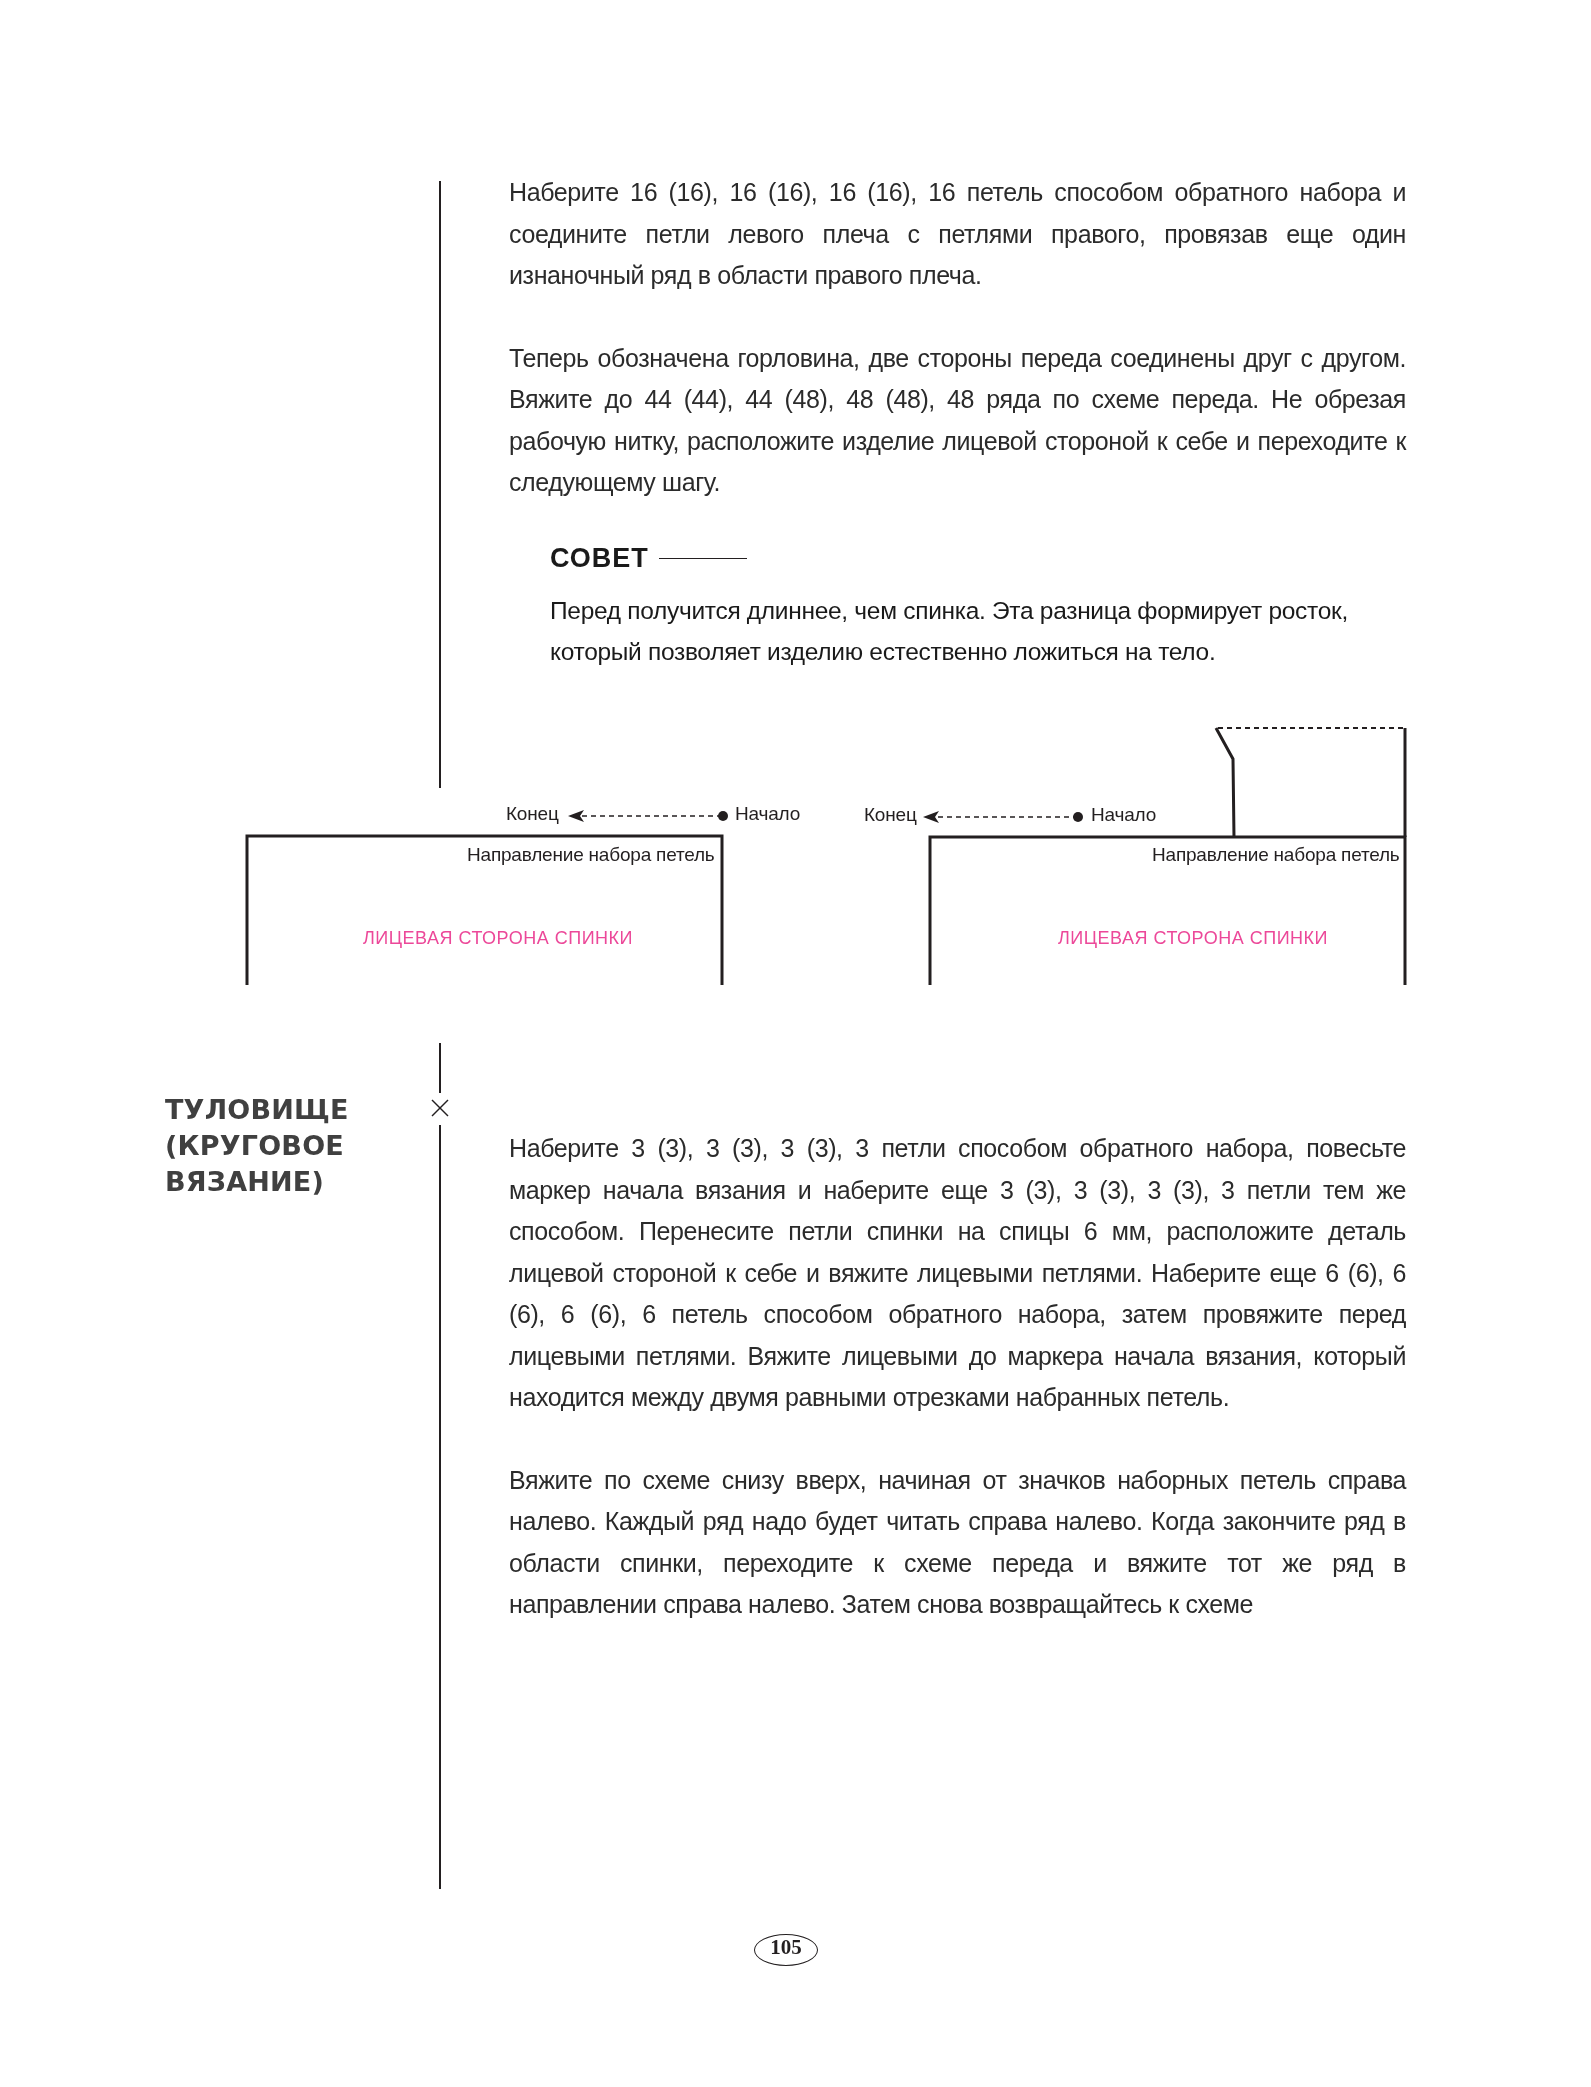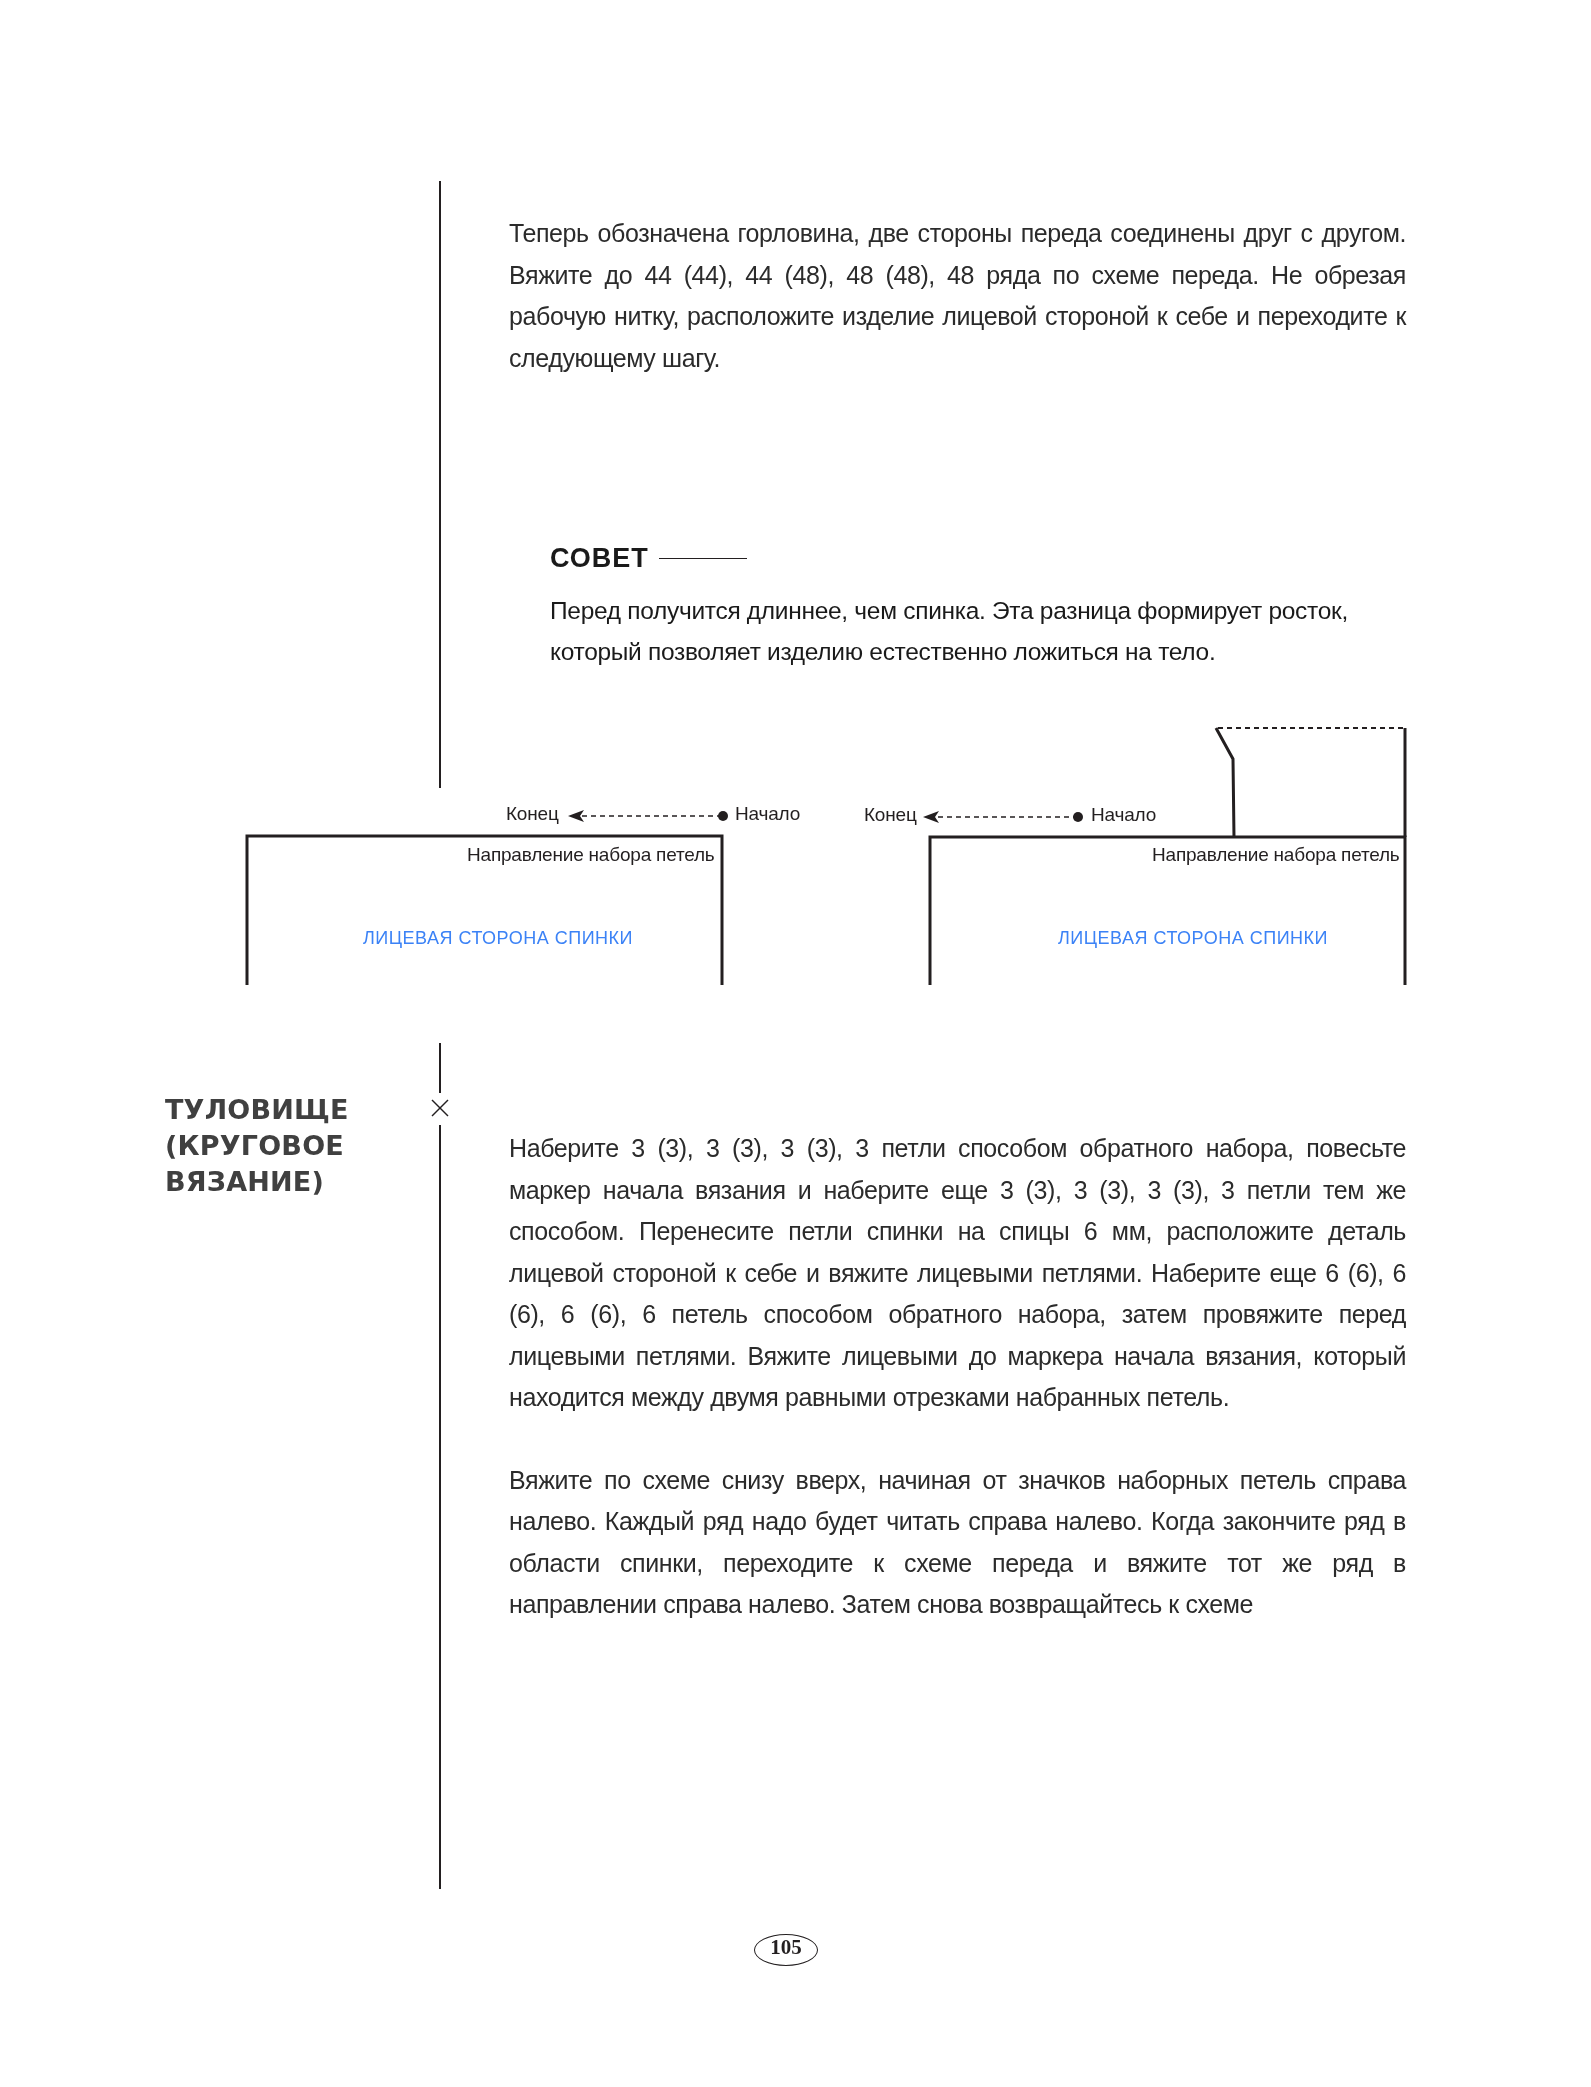--- a/index.html
+++ b/index.html
@@ -45,37 +45,38 @@
     .diag-label {
       font-family: Liberation Sans, sans-serif;
       font-size: 19px;
       color: #231f20;
       white-space: nowrap;
       letter-spacing: -0.2px;
     }
     .diag-caps {
       font-family: "Liberation Sans", sans-serif;
       font-size: 18px;
-      color: #3b82f6;
+      color: #ec4899;
       white-space: nowrap;
       letter-spacing: 0.5px;
     }
     .page-num {
       position: absolute; left: 754px; top: 1934px; width: 62px; height: 30px;
       border: 1.6px solid #231f20; border-radius: 50%;
       display: flex; justify-content: center;
       font-family: "Liberation Serif", serif; font-weight: bold; font-size: 21px; color: #231f20;
     }
   </style>
 </head>
 <body>
 
 <div class="rule" style="left:439px; top:181px; height:607px;"></div>
 
 <div class="abs body-text" style="left:509px; top:172px; width:897px;">
+  <p class="para">Наберите 16 (16), 16 (16), 16 (16), 16 петель способом обратного набора и соедините петли левого плеча с петлями правого, провязав еще один изнаночный ряд в области правого плеча.</p>
   <p class="para" style="margin-top:41px;">Теперь обозначена горловина, две стороны переда соединены друг с другом. Вяжите до 44 (44), 44 (48), 48 (48), 48 ряда по схеме переда. Не обрезая рабочую нитку, расположите изделие лицевой стороной к себе и переходите к следующему шагу.</p>
 </div>
 
 <div class="abs tip-title" style="left:550px; top:543px;">
   <span>СОВЕТ</span>
   <span class="dash"></span>
 </div>
 <div class="abs tip-text" style="left:550px; top:590px; width:860px;">Перед получится длиннее, чем спинка. Эта разница формирует росток, который позволяет изделию естественно ложиться на тело.</div>
 
 <svg class="abs" style="left:0; top:700px;" width="1591" height="300" viewBox="0 700 1591 300">

